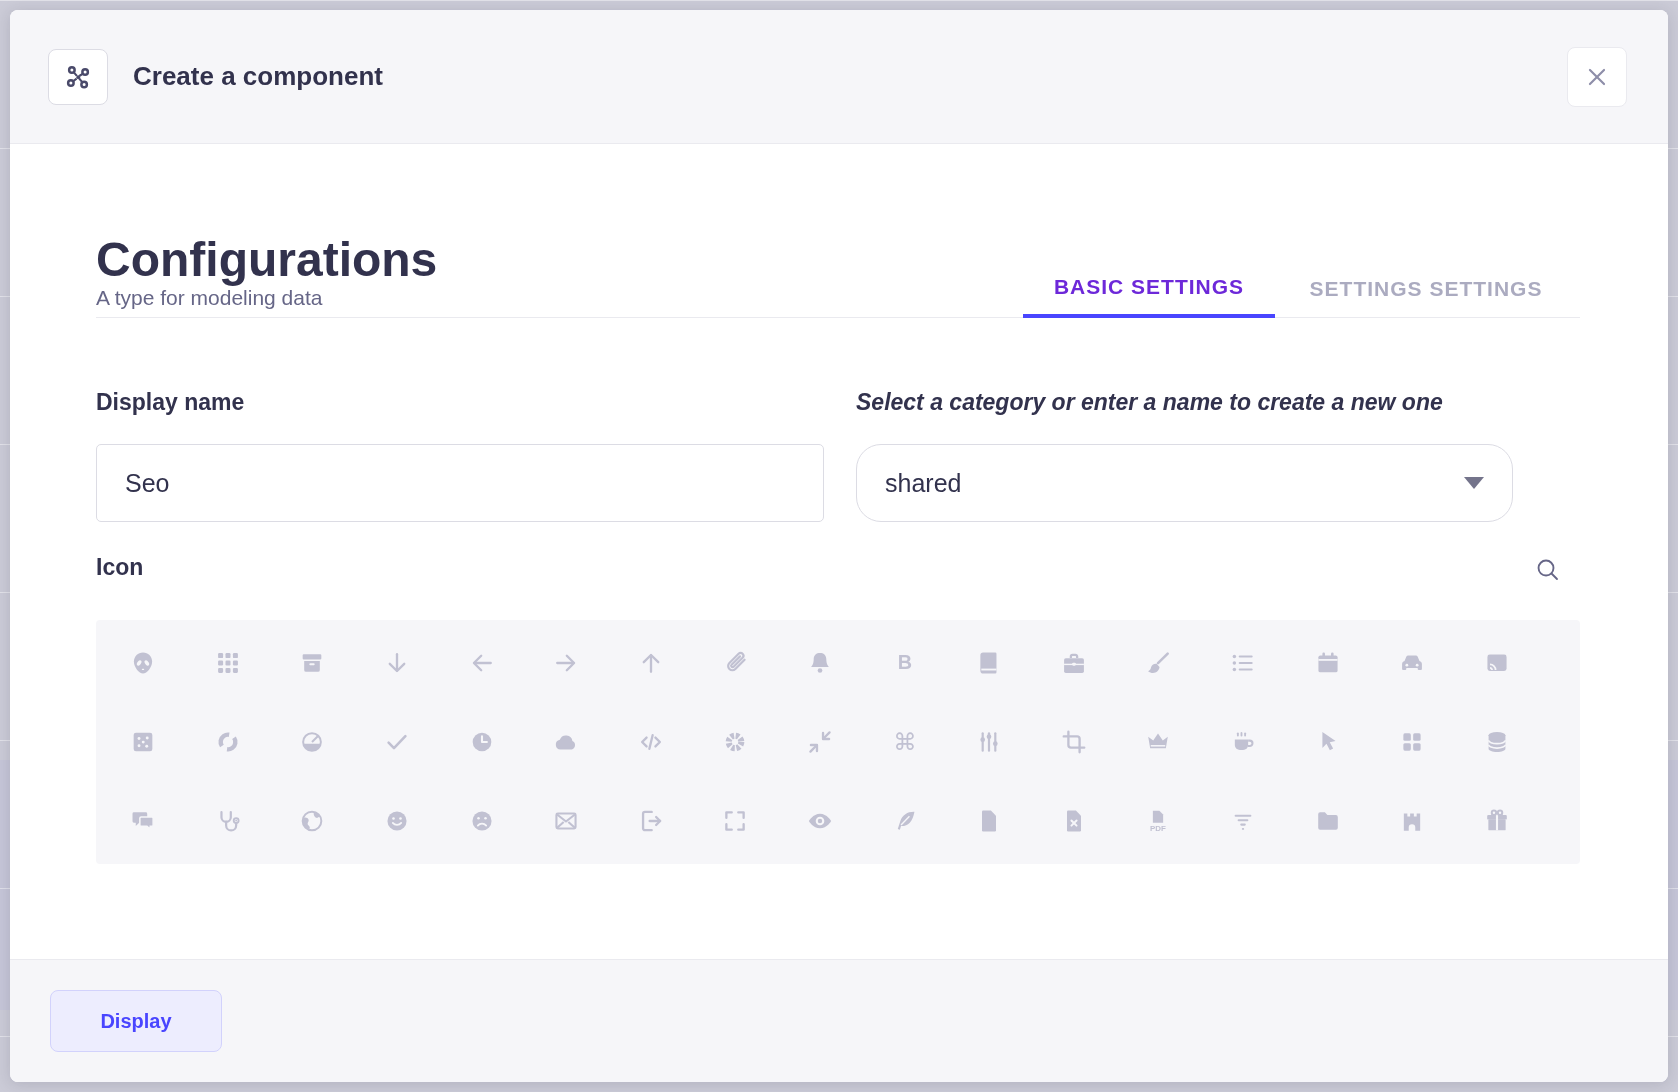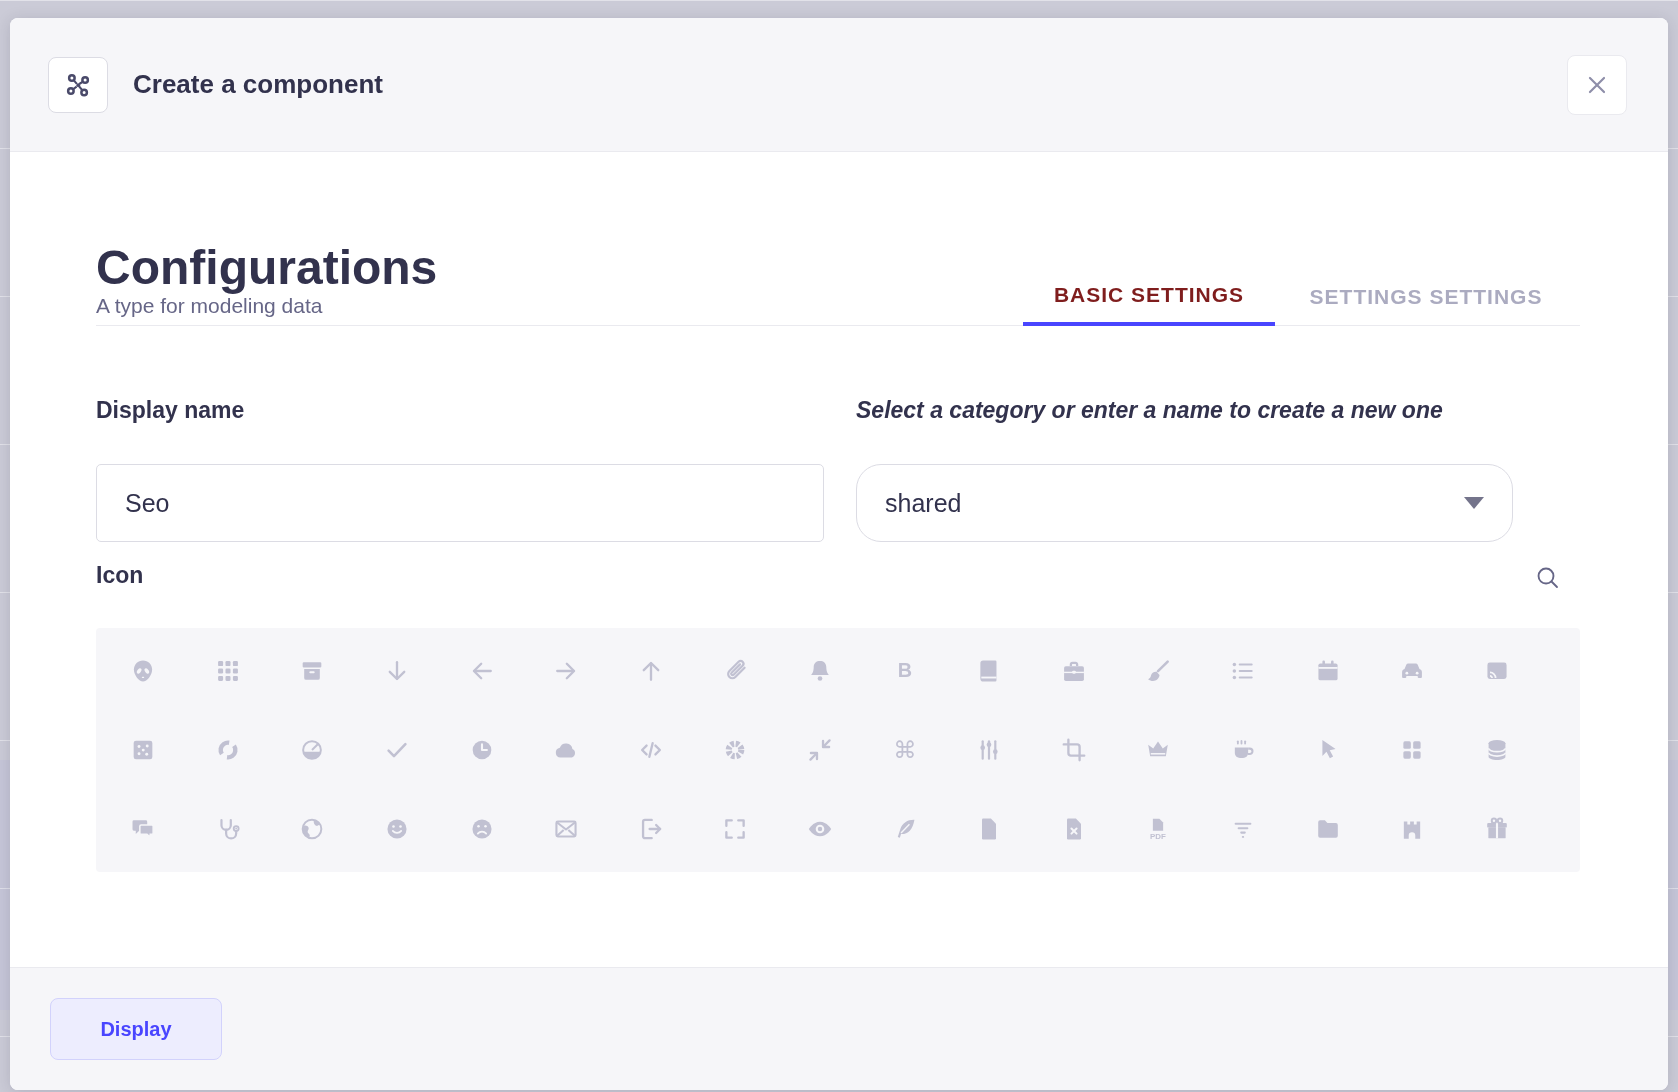--- a/index.html
+++ b/index.html
@@ -9,21 +9,20 @@
     background:
       repeating-linear-gradient(to bottom, rgba(255,255,255,.45) 0 1px, transparent 1px 148px),
       linear-gradient(to bottom, #cbcbd7 0 760px, #c6c6d8 760px 1010px, #cbcbd7 1010px);
     position:relative;
     color:#32324D;
   }
   .modal {
     position:absolute; left:10px; top:10px; width:1658px; height:1072px;
     background:#ffffff; border-radius:8px; overflow:hidden;
     box-shadow:0 2px 15px rgba(33,33,52,.15);
-    margin-top:8px;
   }
   
   .m-header {
     position:absolute; left:0; top:0; width:100%; height:134px;
     background:#F6F6F9; border-bottom:1px solid #EAEAEF;
     display:flex; align-items:center; padding:0 41px 0 38px;
   }
   .hdr-iconbox {
     width:60px; height:56px; background:#fff; border:1px solid #DCDCE4;
     border-radius:8px; display:flex; align-items:center; justify-content:center;
@@ -38,27 +37,27 @@
   .close-btn svg { width:26px; height:26px; }
   
   .sec-heading { position:absolute; left:86px; top:222px; font-size:48px; font-weight:bold; color:#32324D; }
   .sec-sub     { position:absolute; left:86px; top:276px; font-size:21px; color:#666687;text-align:right; }
   .divider     { position:absolute; left:86px; top:307px; width:1484px; height:1px; background:#EAEAEF; }
   .tabs { position:absolute; left:1013px; top:250px; height:58px; display:flex; }
   .tab {
     display:flex; align-items:center; justify-content:center;
     font-size:21px; font-weight:bold; letter-spacing:1px; cursor:pointer; height:100%;
   }
-  .tab.active { width:252px; color:#7f1d1d; border-bottom:4px solid #4945FF; }
+  .tab.active { width:252px; color:#6d28d9; border-bottom:4px solid #4945FF; }
   .tab.inactive { width:302px; color:#ABABC0; }
   
   .f-label { position:absolute; top:379px; font-size:23px; font-weight:bold; color:#32324D; }
   .f-label.l1 { left:86px; } .f-label.l2 { left:846px;font-style:italic; }
   .textbox {
-    position:absolute; top:446px; height:78px; background:#fff;
+    position:absolute; top:434px; height:78px; background:#fff;
     border:1px solid #DCDCE4; border-radius:5px; display:flex; align-items:center;
     padding:2px 28px; font-size:25px; color:#32324D;
   }
   .textbox.input { left:86px; width:728px; }
   .textbox.select { left:846px; width:657px; cursor:pointer;border-radius:25px; }
   .caret {
     margin-left:auto; width:0; height:0;
     border-left:10px solid transparent; border-right:10px solid transparent;
     border-top:12px solid #74748B;
   }

